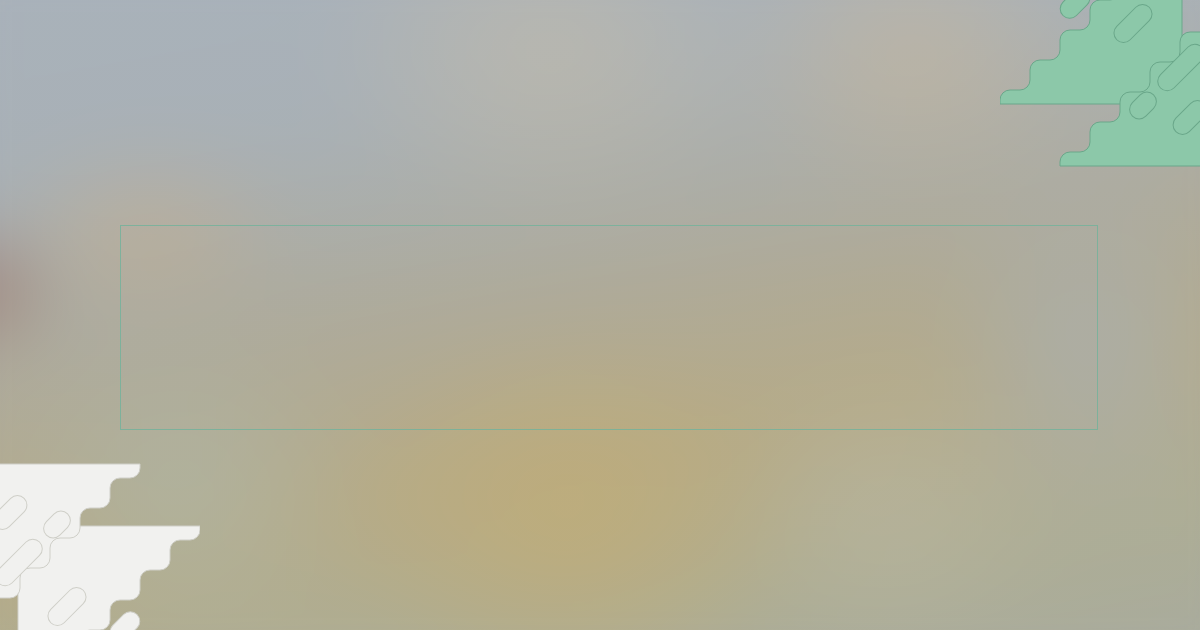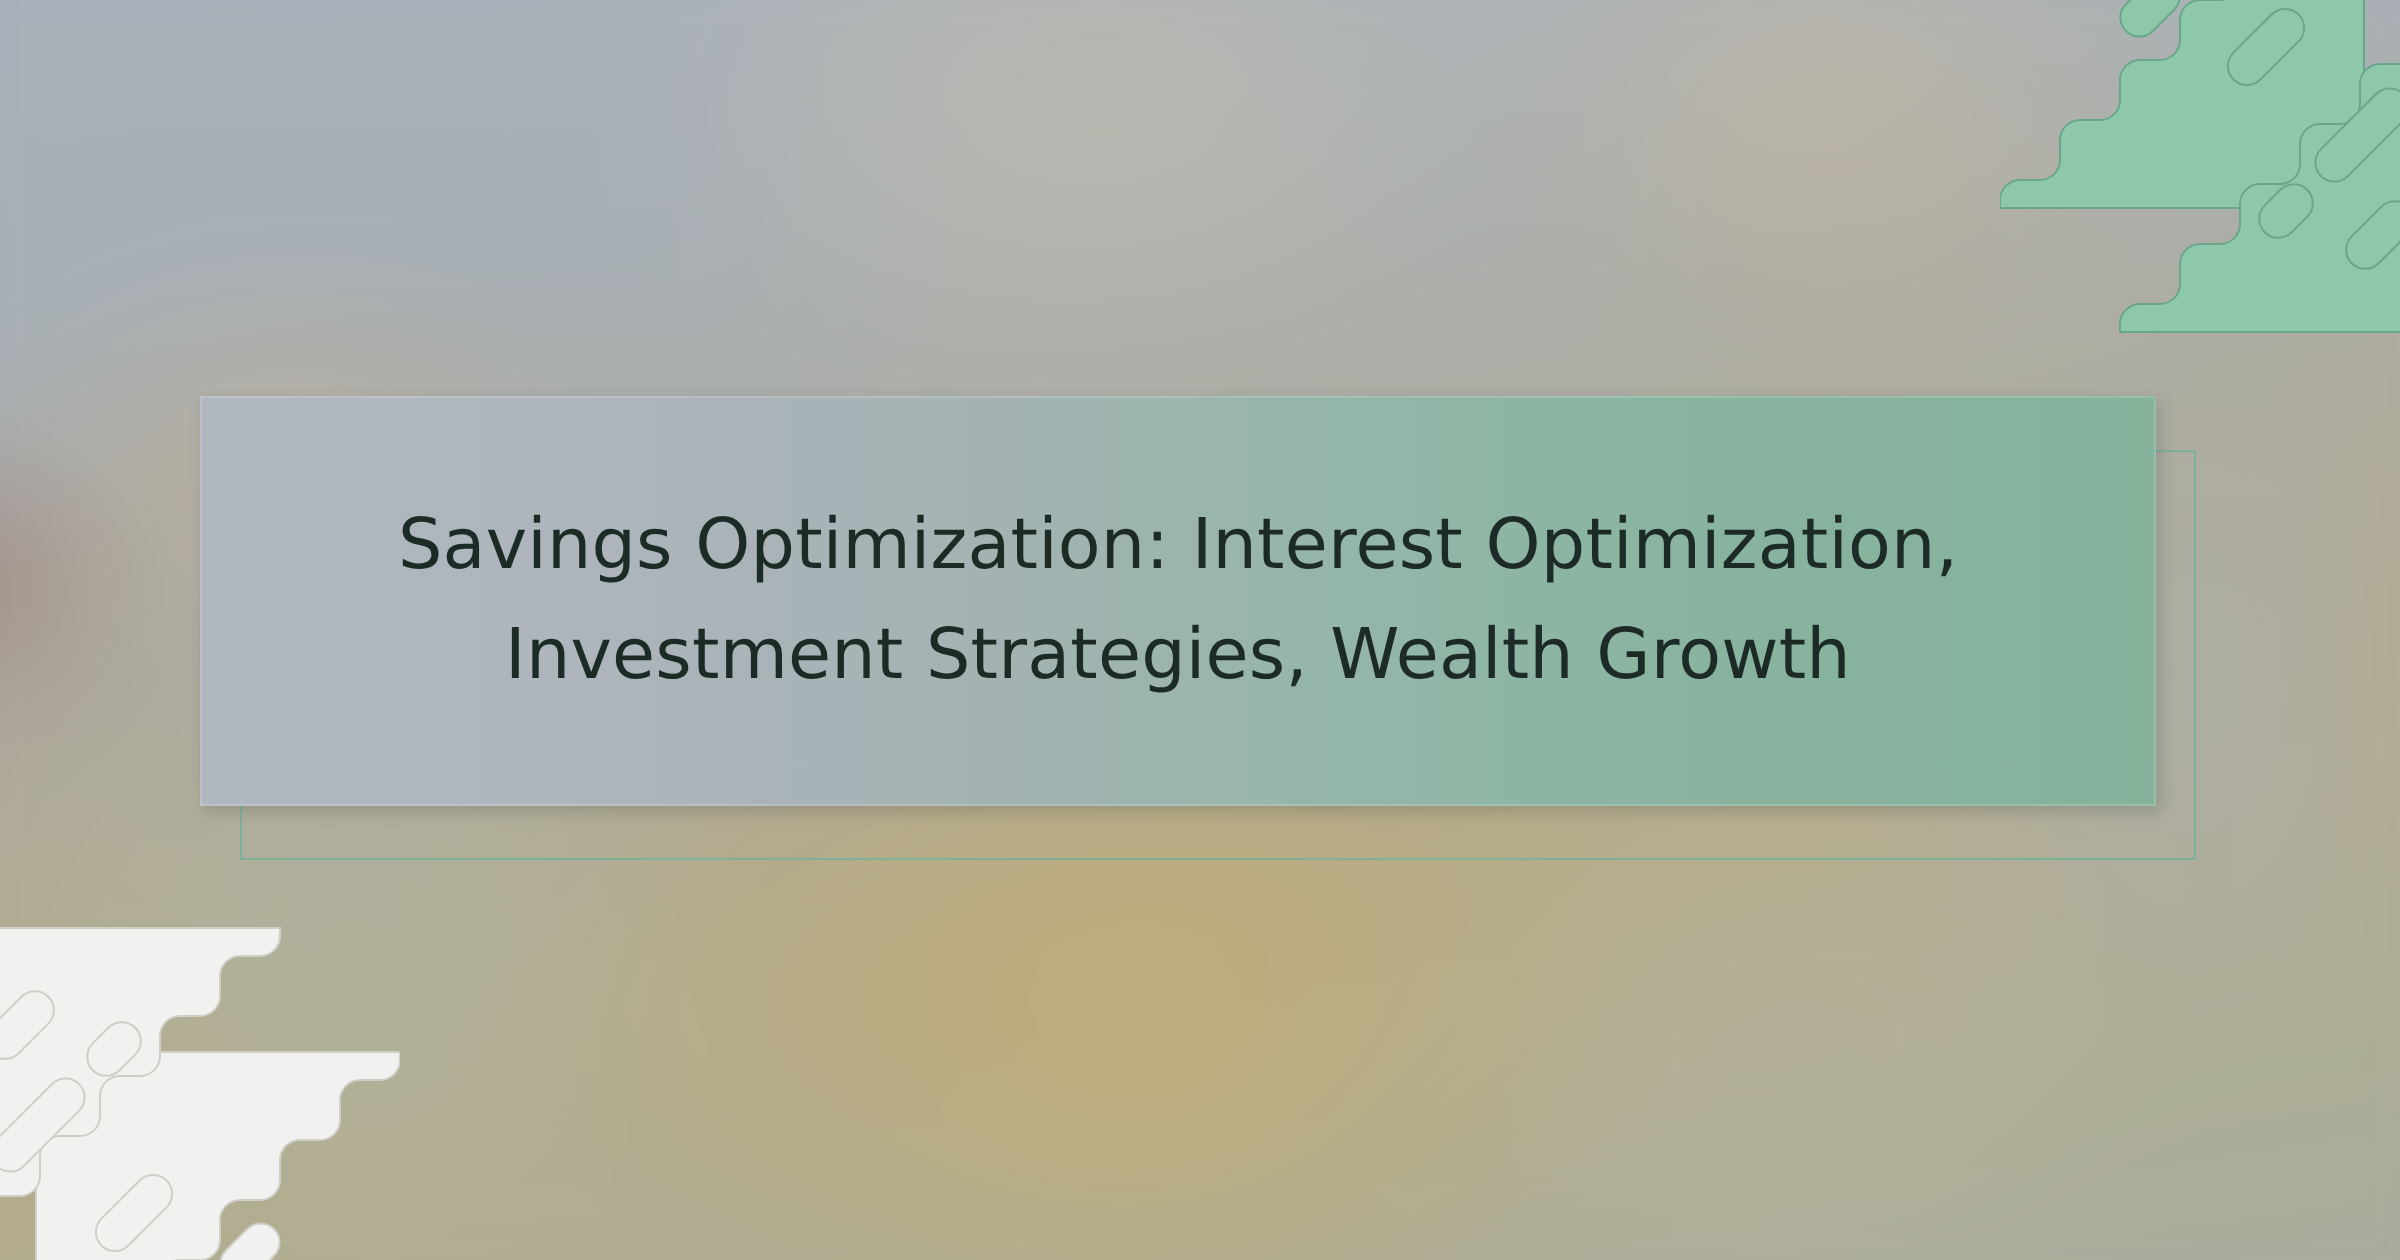--- a/index.html
+++ b/index.html
@@ -150,17 +150,14 @@
         <rect x="152" y="58" width="58" height="19" rx="9.5" transform="rotate(-45 181 67.5)"></rect>
         <rect x="170" y="108" width="40" height="19" rx="9.5" transform="rotate(-45 190 117.5)"></rect>
         <rect x="128" y="96" width="30" height="19" rx="9.5" transform="rotate(-45 143 105.5)"></rect>
         <rect x="58" y="-6" width="34" height="19" rx="9.5" transform="rotate(-45 75 3.5)"></rect>
       </g>
     </svg>
   </div>
 
   <div class="frame-outline"></div>
 
-  <div class="title-card">
-    <h1 class="title-text">Savings Optimization: Interest Optimization, Investment Strategies, Wealth Growth</h1>
-  </div>
 
 </div>
 
 </body></html>

